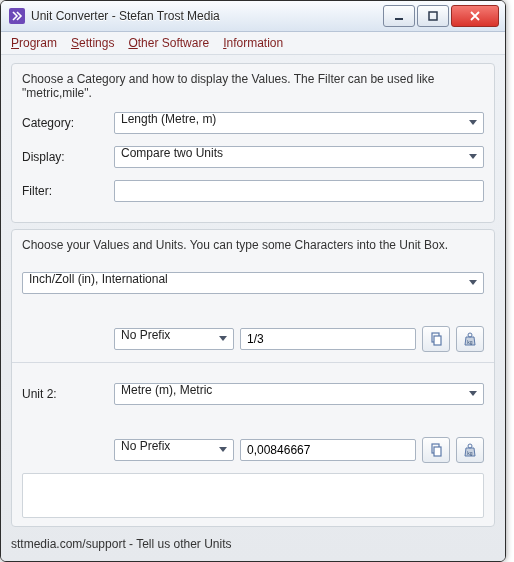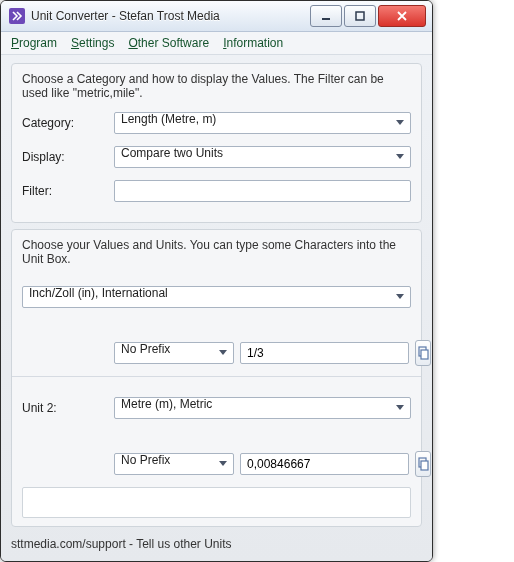--- a/index.html
+++ b/index.html
@@ -1,25 +1,25 @@
 <!DOCTYPE html>
 <html><head>
 <meta charset="utf-8">
 <style>
   html,body{margin:0;padding:0;font-family:"Segoe UI",Tahoma,sans-serif;font-size:12px;color:#222;background:#fff}
-  .window{width:433px;height:562px;box-sizing:border-box;border:1px solid #2e2e2e;border-radius:6px;background:linear-gradient(#f4f7fb,#e7edf5);box-shadow:0 0 6px rgba(0,0,0,.4);display:flex;flex-direction:column;overflow:hidden}
+  .window{width:506px;height:562px;box-sizing:border-box;border:1px solid #2e2e2e;border-radius:6px;background:linear-gradient(#f4f7fb,#e7edf5);box-shadow:0 0 6px rgba(0,0,0,.4);display:flex;flex-direction:column;overflow:hidden}
   .titlebar{height:30px;display:flex;align-items:center;padding:0 2px 0 8px;background:linear-gradient(#fafcff,#dbe5f1);border-bottom:1px solid #b7c4d6}
   .titlebar .icon{width:16px;height:16px;margin-right:6px}
   .titlebar .title{flex:1;color:#2b2b2b;font-size:12px;text-shadow:0 1px 0 #fff}
   .winbtns{display:flex;gap:2px;margin-right:4px}
   .winbtn{width:30px;height:20px;border:1px solid #7d8aa0;border-radius:3px;background:linear-gradient(#fdfeff,#dde5ef);display:flex;align-items:center;justify-content:center;cursor:default}
   .winbtn.close{width:46px;background:linear-gradient(#f47a73,#d9332b);border-color:#9a2b24}
   .winbtn svg{display:block}
   .menubar{height:22px;display:flex;align-items:center;gap:14px;padding:0 10px;background:#f3f5f8;border-bottom:1px solid #d7dde4}
-  .menubar span{color:#14532d;cursor:default}
+  .menubar span{color:#7f1d1d;cursor:default}
   .menubar span u{text-decoration:underline}
   .client{flex:1;padding:8px 10px 6px 10px;display:flex;flex-direction:column;gap:6px;background:linear-gradient(#eef1f5,#e6e9ed)}
   .group{border:1px solid #cfd5db;border-radius:4px;background:#f5f6f8;padding:8px 10px}
   .hint{color:#333;margin-bottom:8px}
   .row{display:flex;align-items:center;gap:8px;margin:12px 0}
   .row .lab{width:84px;color:#222}
   .combo,.tinput{flex:1;height:22px;box-sizing:border-box;border:1px solid #a9b4c2;border-radius:2px;background:#fff;padding:0 22px 8px 6px;font:inherit;position:relative}
   .combo{display:flex;align-items:center;cursor:default}
   .combo .arrow{position:absolute;right:6px;top:50%;transform:translateY(-50%)}
   .combo.small{flex:0 0 120px;width:120px}

